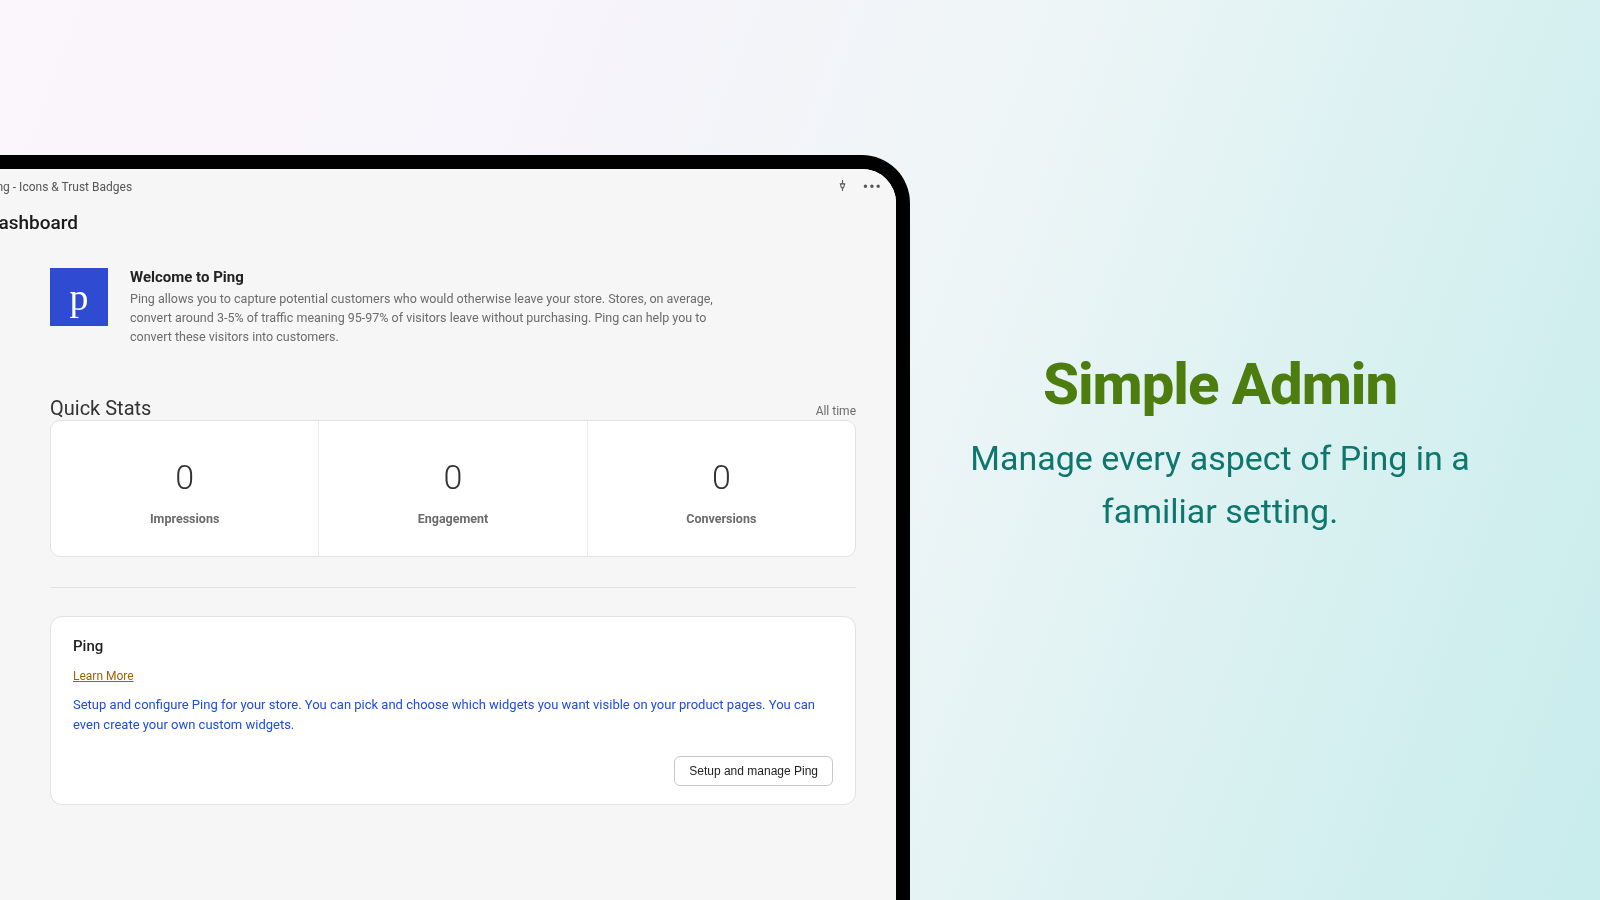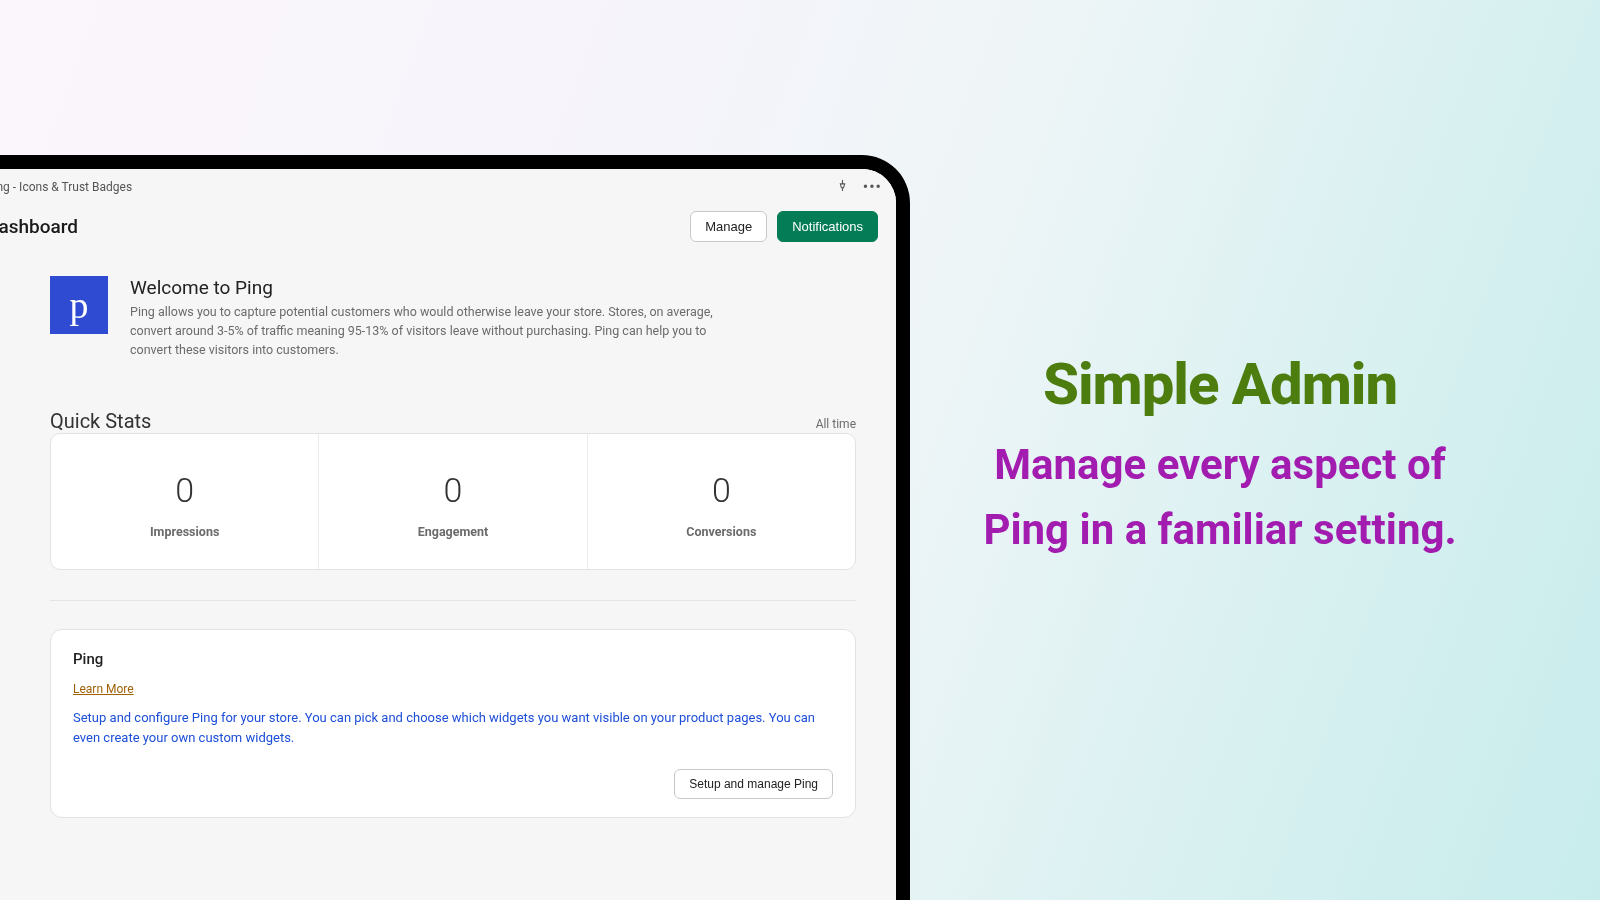--- a/index.html
+++ b/index.html
@@ -19,24 +19,24 @@
     color: #12243a;
   }
   .promo h1 {
     font-size: 58px;
     font-weight: 800;
     letter-spacing: -1px;
     color: #4d7c0f;
     margin-bottom: 14px;
   }
   .promo p {
-    font-size: 42px;
-    font-weight: 700;
+    font-size: 34px;
+    font-weight: 400;
     line-height: 1.55;
-    color: #a21caf;
+    color: #0f766e;
   }
 
   
   .device {
     position: absolute;
     left: -20px;
     top: 155px;
     width: 930px;
     height: 800px;
     background: #fff;
@@ -109,22 +109,22 @@
   .logo-sq {
     width: 58px; height: 58px;
     background: #2f4bd1;
     color: #fff;
     display: flex; align-items: center; justify-content: center;
     font-size: 38px;
     font-weight: 400;
     font-family: Georgia, serif;
   }
   .welcome h3 {
-    font-size: 19px;
-    font-weight: 400;
+    font-size: 15px;
+    font-weight: 700;
     color: #222;
     margin-bottom: 4px;
   }
   .welcome p {
     font-size: 12.5px;
     color: #6b6b6b;
     line-height: 1.5;
     max-width: 620px;
   }
 
@@ -224,33 +224,29 @@
           <svg width="13" height="13" viewBox="0 0 24 24" fill="none" stroke="currentColor" stroke-width="2">
               <path d="M12 2 L12 9 M8 9 H16 L14 16 H10 Z M12 16 V22"></path>
             </svg>
         </span>
         <span class="more-icon">•••</span>
       </div>
     </div>
 
     <div class="headerrow">
       <h2>Dashboard</h2>
-      <div class="btns">
-        <button class="btn">Manage</button>
-        <button class="btn primary">Notifications</button>
-      </div>
     </div>
 
     <div class="bodyarea">
 
       <div class="welcome">
         <div class="logo-sq">p</div>
         <div>
           <h3>Welcome to Ping</h3>
-          <p>Ping allows you to capture potential customers who would otherwise leave your store. Stores, on average, convert around 3-5% of traffic meaning 95-13% of visitors leave without purchasing. Ping can help you to convert these visitors into customers.</p>
+          <p>Ping allows you to capture potential customers who would otherwise leave your store. Stores, on average, convert around 3-5% of traffic meaning 95-97% of visitors leave without purchasing. Ping can help you to convert these visitors into customers.</p>
         </div>
       </div>
 
       <div class="stats-header">
         <h3>Quick Stats</h3>
         <span class="scope">All time</span>
       </div>
 
       <div class="stats-grid">
         <div class="stat">

